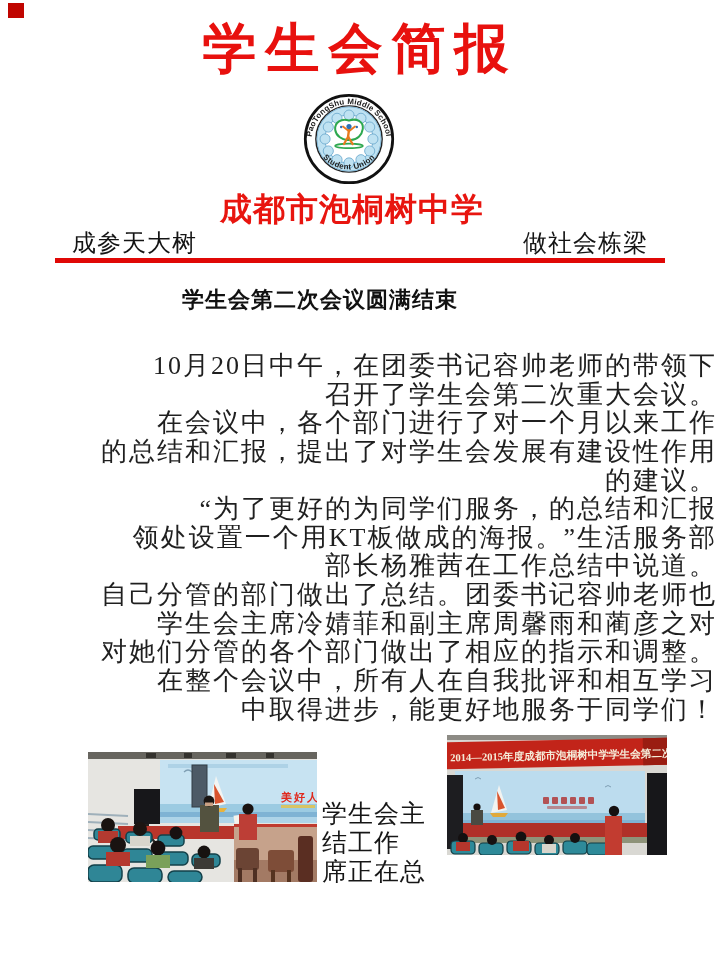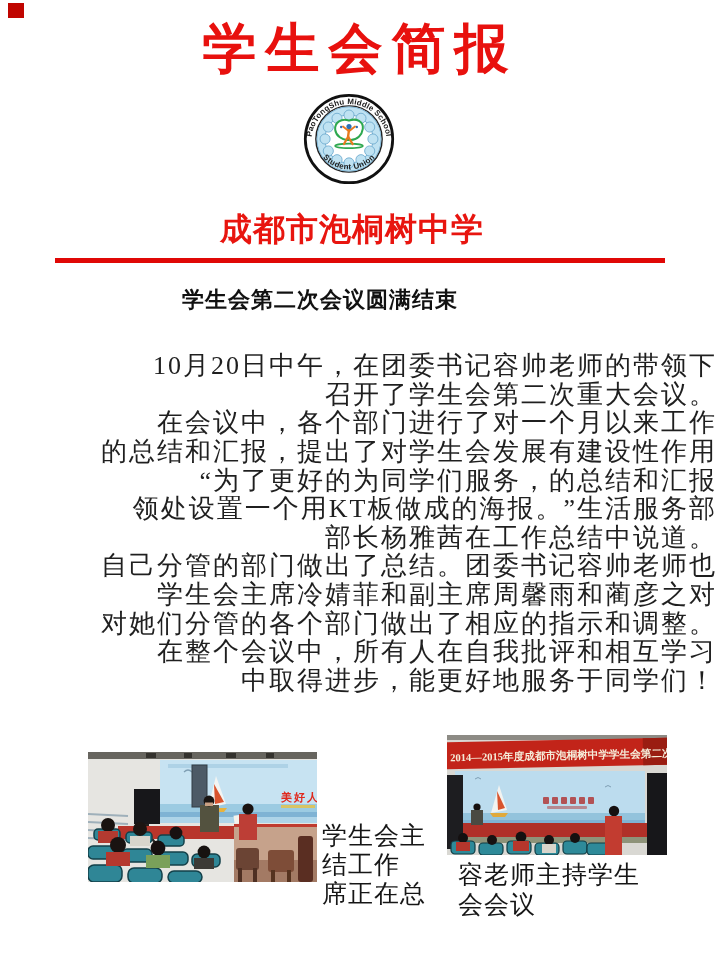--- a/index.html
+++ b/index.html
@@ -9,40 +9,40 @@
     font-family:"Liberation Serif","DejaVu Serif",serif;color:#1c1c1c;padding-left:32px;
   }
   .corner-mark{position:absolute;left:8px;top:3px;width:16px;height:15px;background:#c00500;}
   .masthead-title{
     position:absolute;left:0;top:20px;width:720px;text-align:center;
     font-size:54px;font-weight:bold;color:#e8110e;letter-spacing:9px;line-height:58px;
   }
   .logo-wrap{position:absolute;left:302px;top:93px;width:94px;height:92px;}
   .school-name{
     position:absolute;left:0;top:191px;width:704px;text-align:center;
-    font-size:32px;font-weight:bold;color:#e8150f;letter-spacing:1px;line-height:36px;margin-top:20px;
+    font-size:32px;font-weight:bold;color:#e8150f;letter-spacing:1px;line-height:36px;
   }
   .motto-row{position:absolute;left:72px;top:227px;width:576px;height:30px;font-size:24px;color:#141414;}
   .motto-left{position:absolute;left:0;top:0;letter-spacing:1px;}
   .motto-right{position:absolute;right:0;top:0;letter-spacing:1px;}
   .red-rule{position:absolute;left:55px;top:258px;width:610px;height:5px;background:#e00806;}
   .headline{
     position:absolute;left:0;top:285px;width:640px;text-align:center;
     font-size:22px;font-weight:bold;color:#111;letter-spacing:1px;
   }
   .body-text{position:absolute;left:57px;top:352px;width:660px;}
   .body-line{
     height:28.65px;line-height:28.65px;font-size:26px;letter-spacing:2px;
     white-space:pre;color:#1f1f1f;text-align:right;
   }
   .photo{position:absolute;overflow:hidden;}
   .photo-left{left:88px;top:752px;width:253px;height:130px;}
   .photo-right{left:447px;top:735px;width:220px;height:120px;}
   .caption{position:absolute;color:#161616;}
-  .caption-left{left:322px;top:799px;font-size:25px;line-height:29px;letter-spacing:1px;margin-top:22px;}
+  .caption-left{left:322px;top:799px;font-size:25px;line-height:29px;letter-spacing:1px;}
   .caption-right{left:458px;top:860px;font-size:25px;line-height:30px;letter-spacing:1px;}
   svg{display:block;}
 </style>
 </head>
 <body>
 
 <div class="page">
 
   <div class="corner-mark"></div>
 
@@ -97,30 +97,35 @@
         <textPath href="#arcTop" startOffset="50%" text-anchor="middle">PaoTongShu Middle School</textPath>
       </text>
       <text font-size="8.6" font-weight="bold" fill="#1a1a1a" font-family="Liberation Sans, sans-serif" letter-spacing="0.4">
         <textPath href="#arcBottom" startOffset="50%" text-anchor="middle">Student Union</textPath>
       </text>
     </svg>
   </div>
 
   <div class="school-name">成都市泡桐树中学</div>
 
+  <div class="motto-row">
+    <span class="motto-left">成参天大树</span>
+    <span class="motto-right">做社会栋梁</span>
+  </div>
 
   <div class="red-rule"></div>
 
   <div class="headline">学生会第二次会议圆满结束</div>
 
   <div class="body-text">
       <div class="body-line">　　10月20日中午，在团委书记容帅老师的带领下</div>
       <div class="body-line">召开了学生会第二次重大会议。</div>
       <div class="body-line">　　在会议中，各个部门进行了对一个月以来工作</div>
       <div class="body-line">的总结和汇报，提出了对学生会发展有建设性作用</div>
+      <div class="body-line">的建议。</div>
       <div class="body-line">　　“为了更好的为同学们服务，的总结和汇报</div>
       <div class="body-line">领处设置一个用KT板做成的海报。”生活服务部</div>
       <div class="body-line">部长杨雅茜在工作总结中说道。</div>
       <div class="body-line">自己分管的部门做出了总结。团委书记容帅老师也</div>
       <div class="body-line">　　学生会主席冷婧菲和副主席周馨雨和蔺彦之对</div>
       <div class="body-line">对她们分管的各个部门做出了相应的指示和调整。</div>
       <div class="body-line">　　在整个会议中，所有人在自我批评和相互学习</div>
       <div class="body-line">中取得进步，能更好地服务于同学们！</div>
     </div>
 
@@ -287,18 +292,14 @@
         <circle cx="128" cy="103" r="5" fill="#141010"></circle>
       </g>
 
       <g>
         <circle cx="167" cy="76" r="5.2" fill="#151010"></circle>
         <rect x="158" y="81" width="17" height="39" fill="#c23c30"></rect>
       </g>
     </svg>
   </div>
 
-  <div class="caption caption-right">
-      <div class="caption-line">容老师主持学生</div>
-      <div class="caption-line">会会议</div>
-    </div>
 
 </div>
 
 </body></html>

